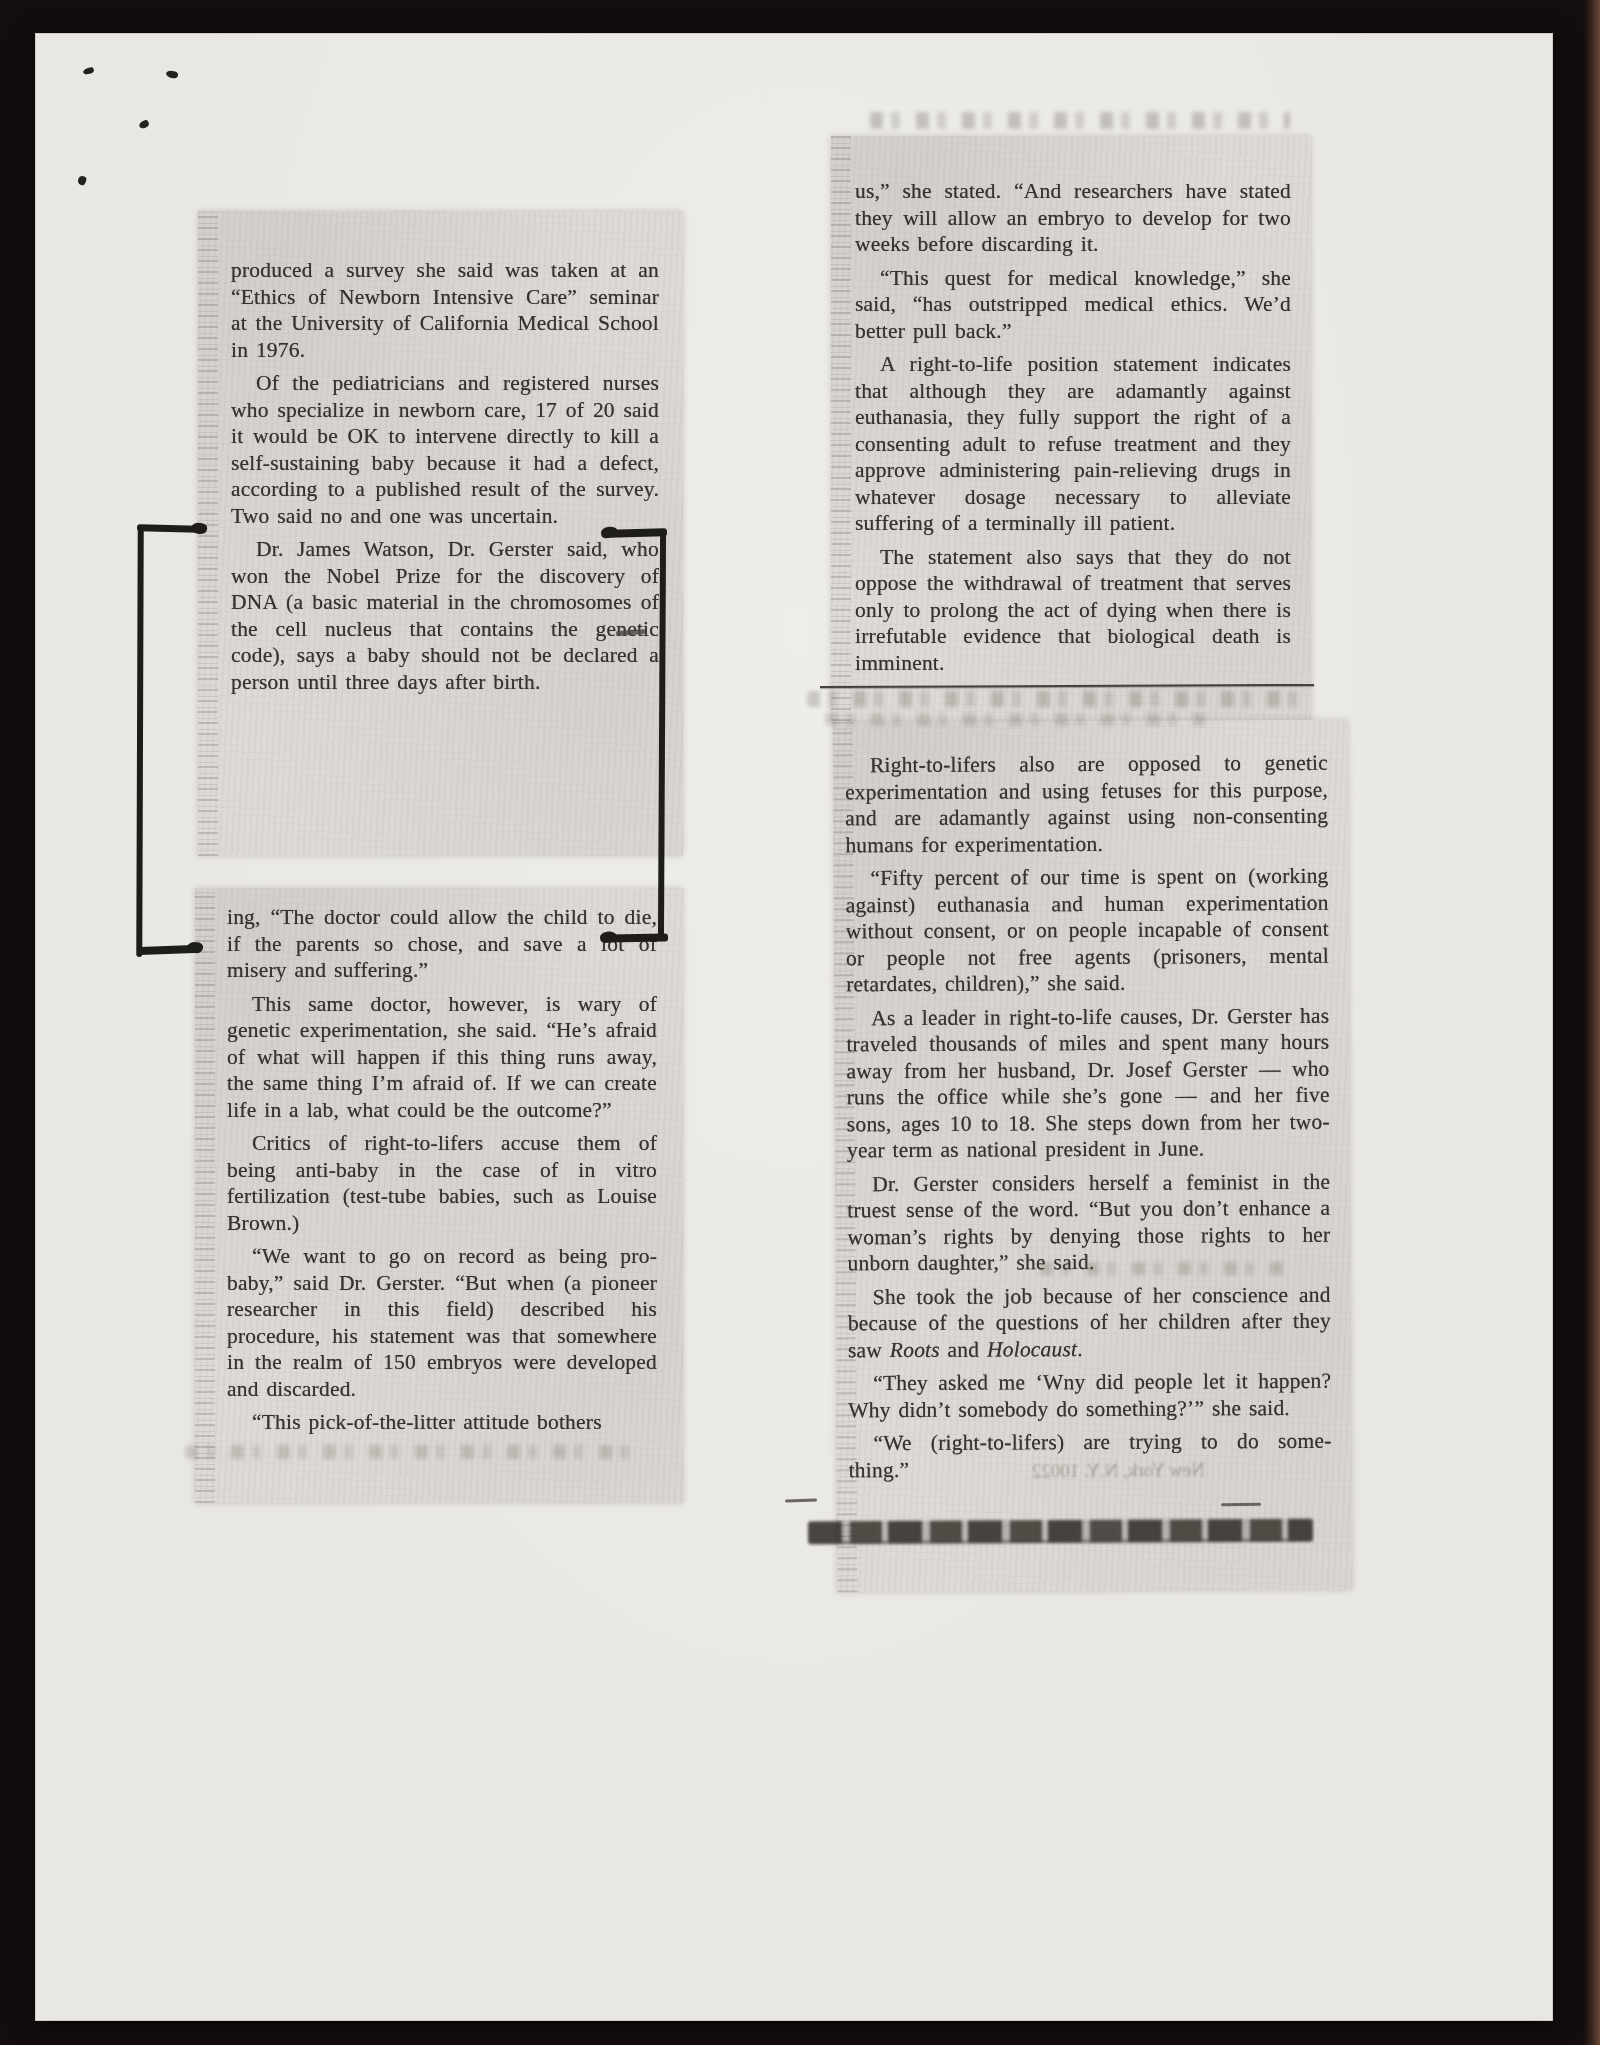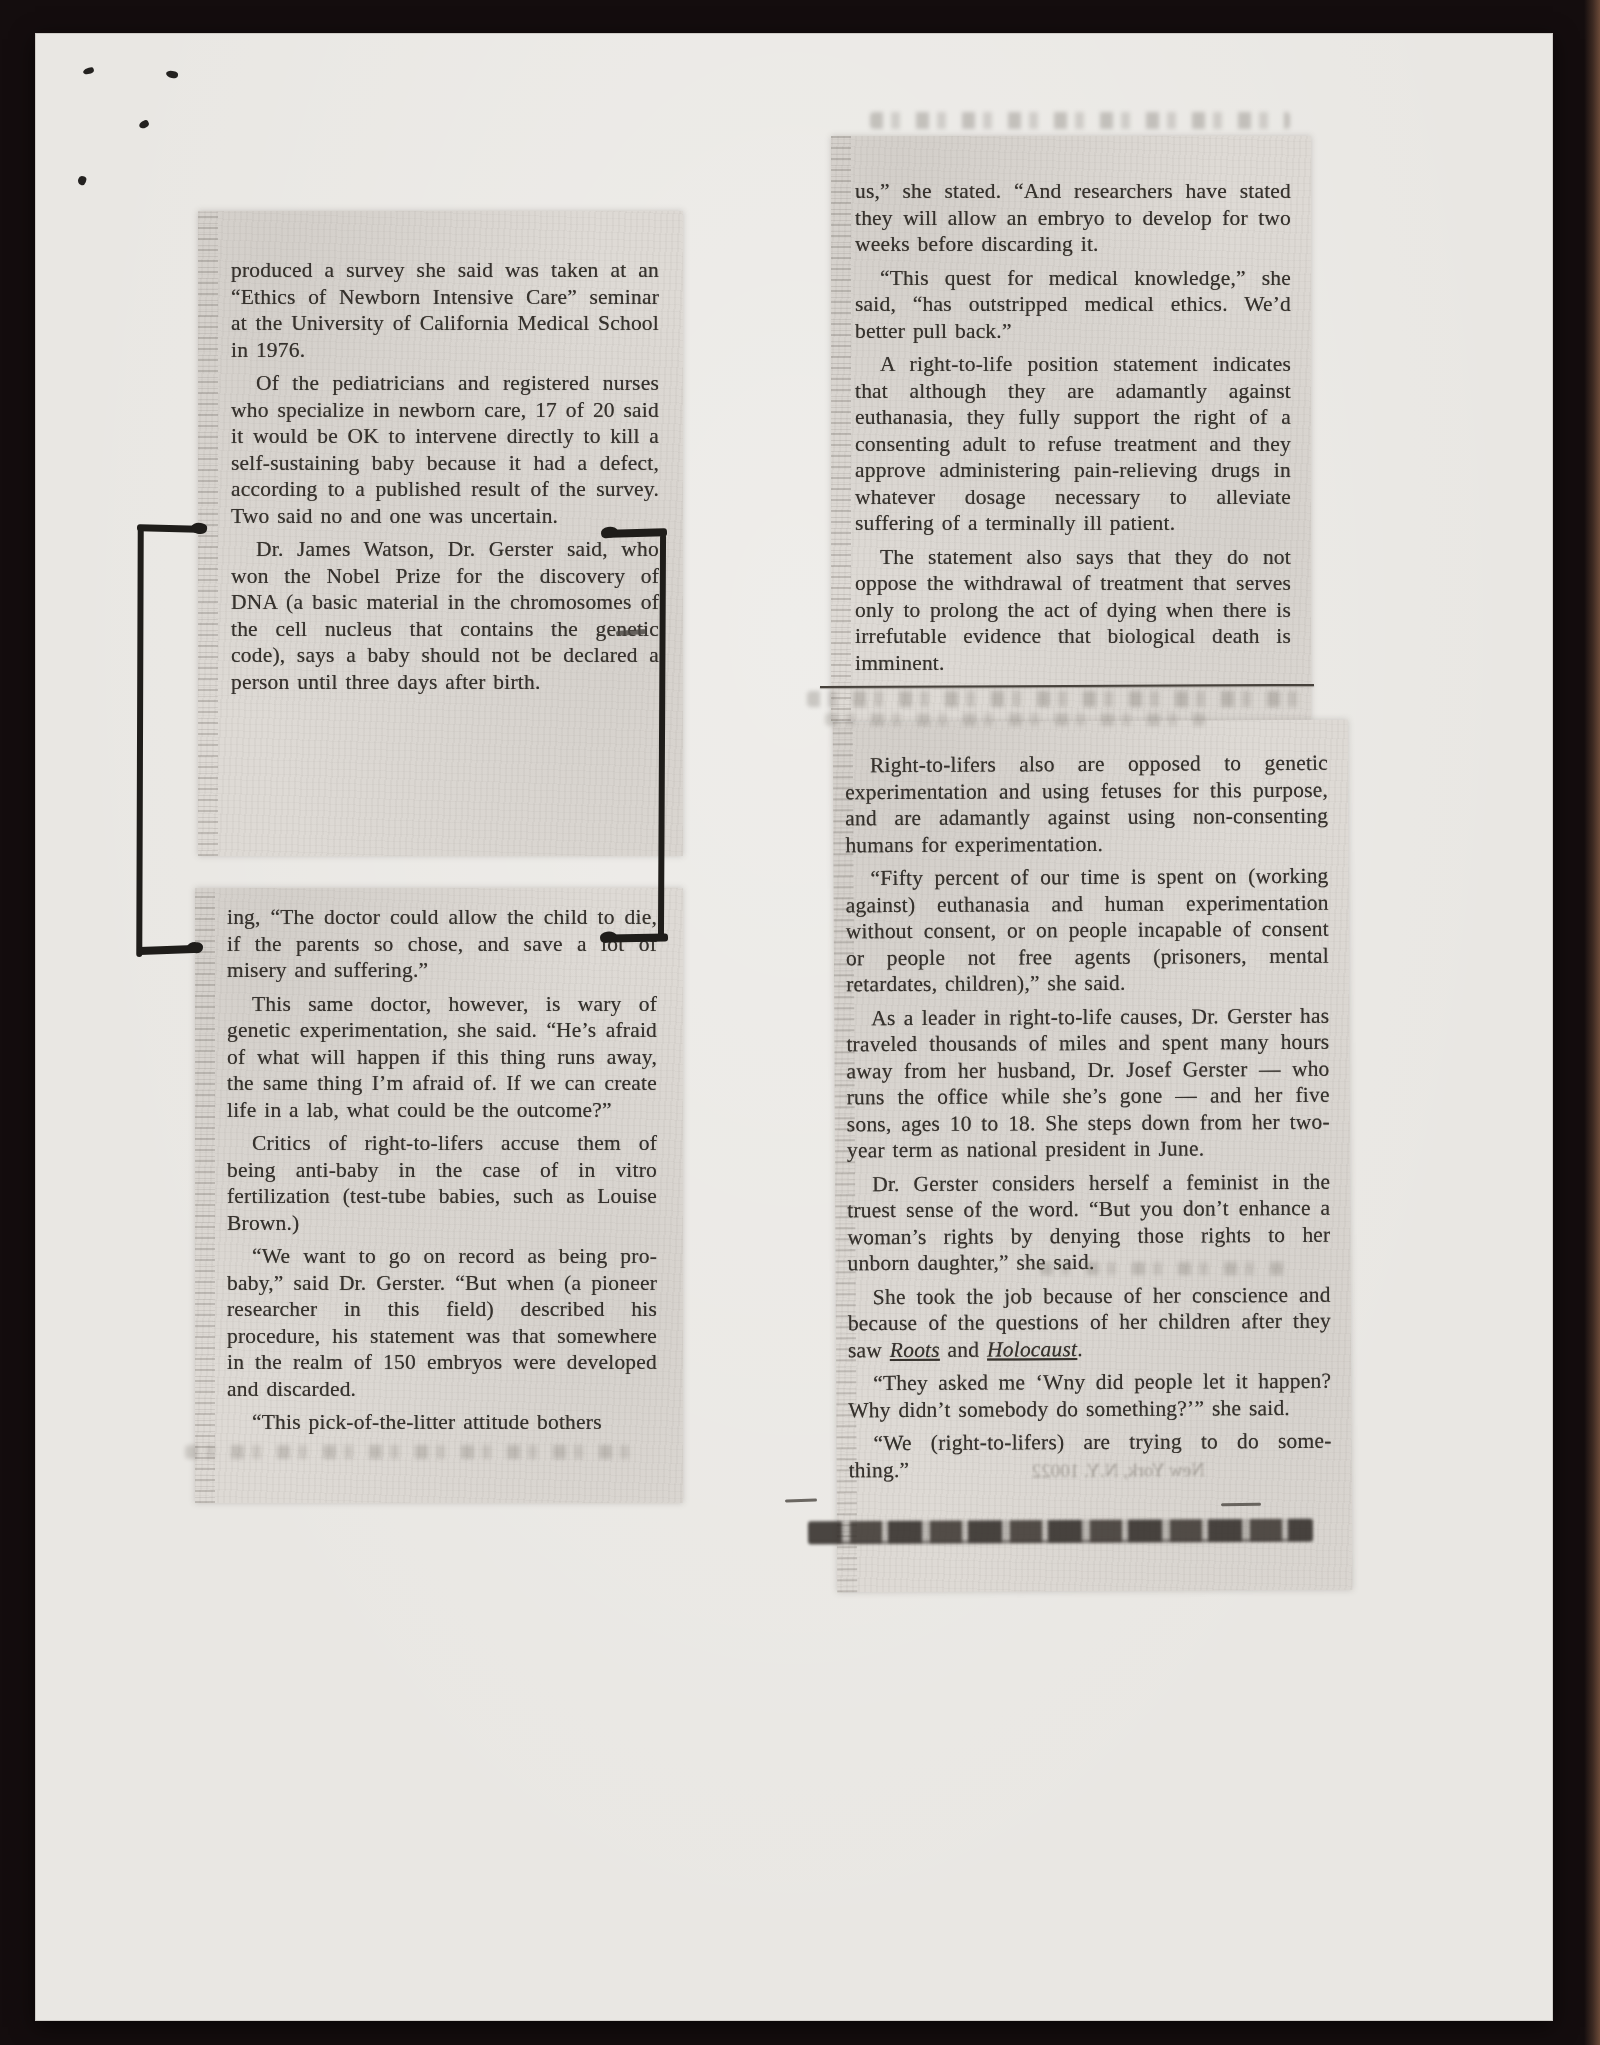--- a/index.html
+++ b/index.html
@@ -72,21 +72,21 @@
   .tick{position:absolute;left:581px;top:597px;width:30px;height:5px;background:#4a4641;
         opacity:.8;transform:rotate(-4deg);border-radius:2px;filter:blur(.4px);}
   .dash{position:absolute;height:3px;background:#55504a;border-radius:2px;opacity:.85;}
   .dash-a{left:750px;top:1466px;width:32px;transform:rotate(-2deg);}
   .dash-b{left:1186px;top:1470px;width:40px;transform:rotate(-1deg);}
   .speck{position:absolute;background:#242220;border-radius:55% 45% 50% 60%;}
   .sp1{left:48px;top:35px;width:11px;height:6px;transform:rotate(-18deg);}
   .sp2{left:131px;top:38px;width:12px;height:7px;transform:rotate(12deg);}
   .sp3{left:104px;top:88px;width:10px;height:7px;transform:rotate(-30deg);}
   .sp4{left:43px;top:143px;width:8px;height:9px;transform:rotate(20deg);}
-  .italic-run{font-style:italic;text-decoration:underline;}
+  .italic-run{font-style:italic;}
 </style>
 </head>
 <body>
 
 <div class="stage">
   <div class="edge-strip"></div>
 
   <div class="paper">
 
     <span class="speck sp1"></span>

